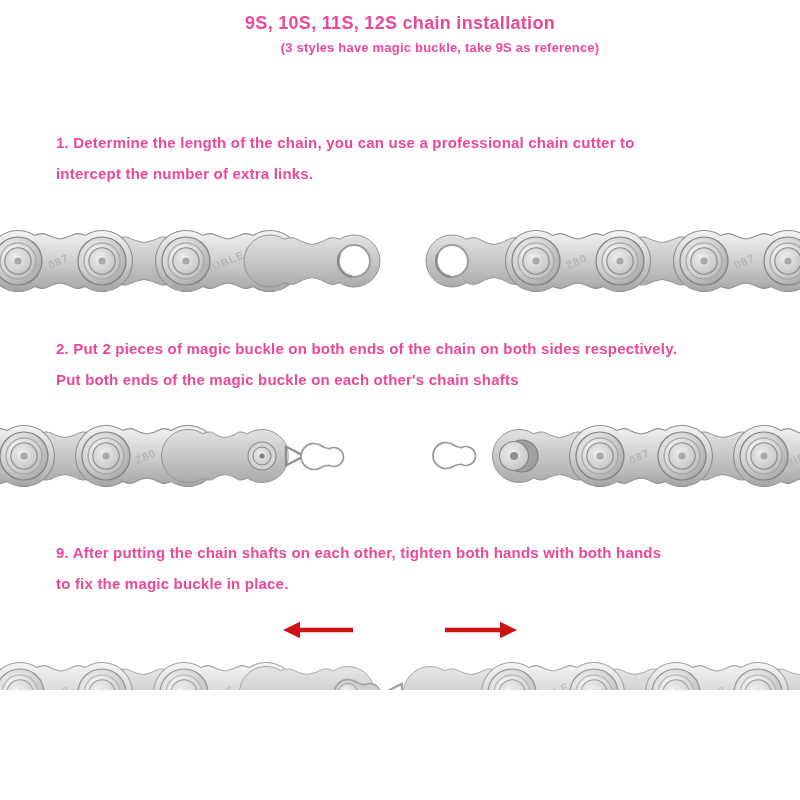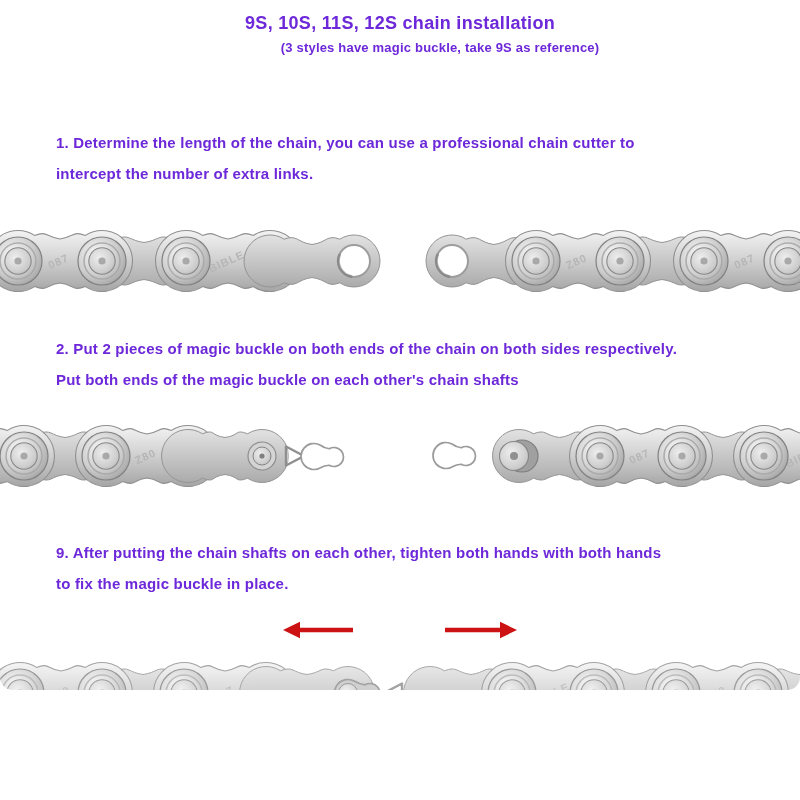--- a/index.html
+++ b/index.html
@@ -1,17 +1,17 @@
 <!DOCTYPE html>
 <html><head>
 <meta charset="utf-8">
 <style>
   html,body{margin:0;padding:0;background:#ffffff;}
   body{width:800px;height:800px;font-family:"Liberation Sans",sans-serif;}
-  .canvas{position:relative;width:800px;height:690px;overflow:hidden;background:#fff;color:#6d28d9;border-radius:13px;}
+  .canvas{position:relative;width:800px;height:690px;overflow:hidden;background:#fff;color:#ec4899;}
   .title{position:absolute;top:13px;left:0;width:100%;text-align:center;
          font-size:18px;font-weight:bold;letter-spacing:.3px;margin:0;}
   .subtitle{position:absolute;top:40px;left:0;width:100%;text-align:center;
          font-size:13px;font-weight:bold;letter-spacing:.2px;padding-left:40px;}
   .step{position:absolute;left:56px;width:760px;margin:0;
         font-size:15px;font-weight:bold;line-height:31px;letter-spacing:.2px;
         white-space:pre;}
   #s1{top:127px}
   #s2{top:333px}
   #s3{top:537px}

